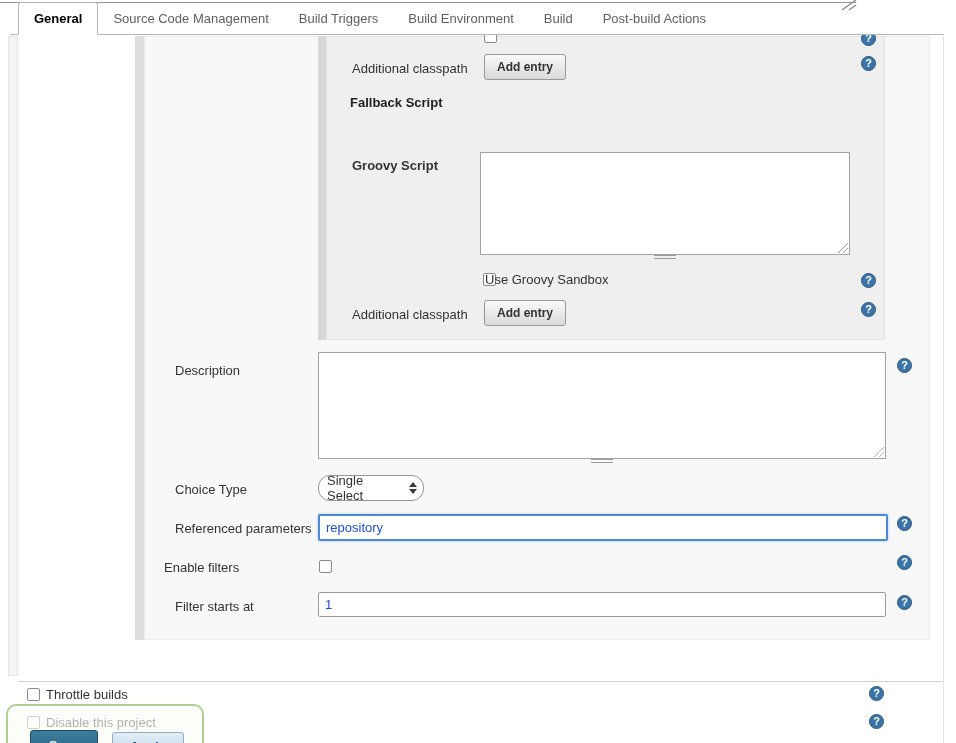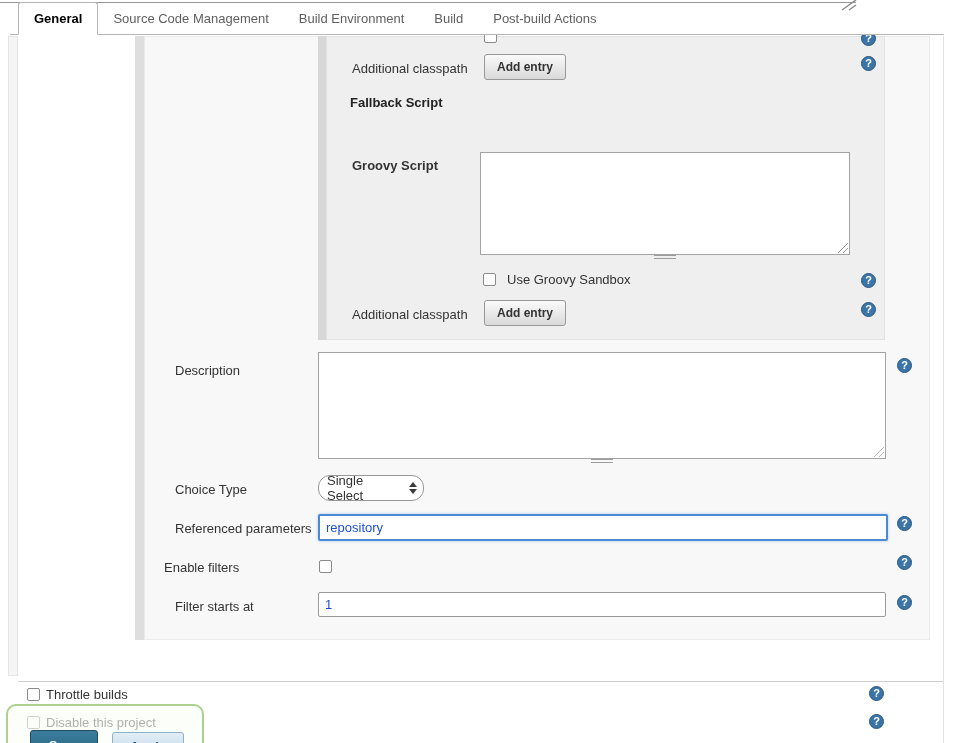--- a/index.html
+++ b/index.html
@@ -72,20 +72,21 @@
 
   <div class="topline"></div>
   <svg class="topdiag" width="18" height="11" viewBox="0 0 18 11">
     <line x1="2" y1="10" x2="16" y2="0" stroke="#8a8a8a" stroke-width="1.5"></line>
     <line x1="9" y1="10" x2="16" y2="5" stroke="#8a8a8a" stroke-width="1.5"></line>
   </svg>
 
   <div class="tabbar">
     <div class="tab active">General</div>
     <div class="tab">Source Code Management</div>
+    <div class="tab">Build Triggers</div>
     <div class="tab">Build Environment</div>
     <div class="tab">Build</div>
     <div class="tab">Post-build Actions</div>
   </div>
 
   <div class="left-gutter"></div>
   <div class="param-drag"></div>
   <div class="param-panel"></div>
   <div class="script-drag"></div>
   <div class="script-panel"></div>
@@ -105,21 +106,21 @@
   <div class="ta-wrap" style="left:480px;top:152px;width:370px;height:103px;">
     <textarea style=""></textarea>
     <svg class="corner" width="10" height="10" viewBox="0 0 10 10">
       <line x1="0" y1="10" x2="10" y2="0" stroke="#9a9a9a"></line>
       <line x1="5" y1="10" x2="10" y2="5" stroke="#9a9a9a"></line>
     </svg>
     <div class="grip"></div>
   </div>
 
   <span class="checkbox" style="left:483px;top:273px;"></span>
-  <div class="label" style="left:507px;top:272px;">Use Groovy Sandbox</div>
+  <div class="label" style="left:485px;top:272px;">Use Groovy Sandbox</div>
   <span class="help-icon" style="left:861px;top:273px;">?</span>
 
   <div class="label" style="left:352px;top:307px;">Additional classpath</div>
   <div class="jbtn" style="left:484px;top:300px;">
     <span>Add entry</span>
   </div>
   <span class="help-icon" style="left:861px;top:302px;">?</span>
 
   <div class="label" style="left:175px;top:363px;text-align:center;">Description</div>
   <div class="ta-wrap" style="left:318px;top:352px;width:568px;height:107px;">

